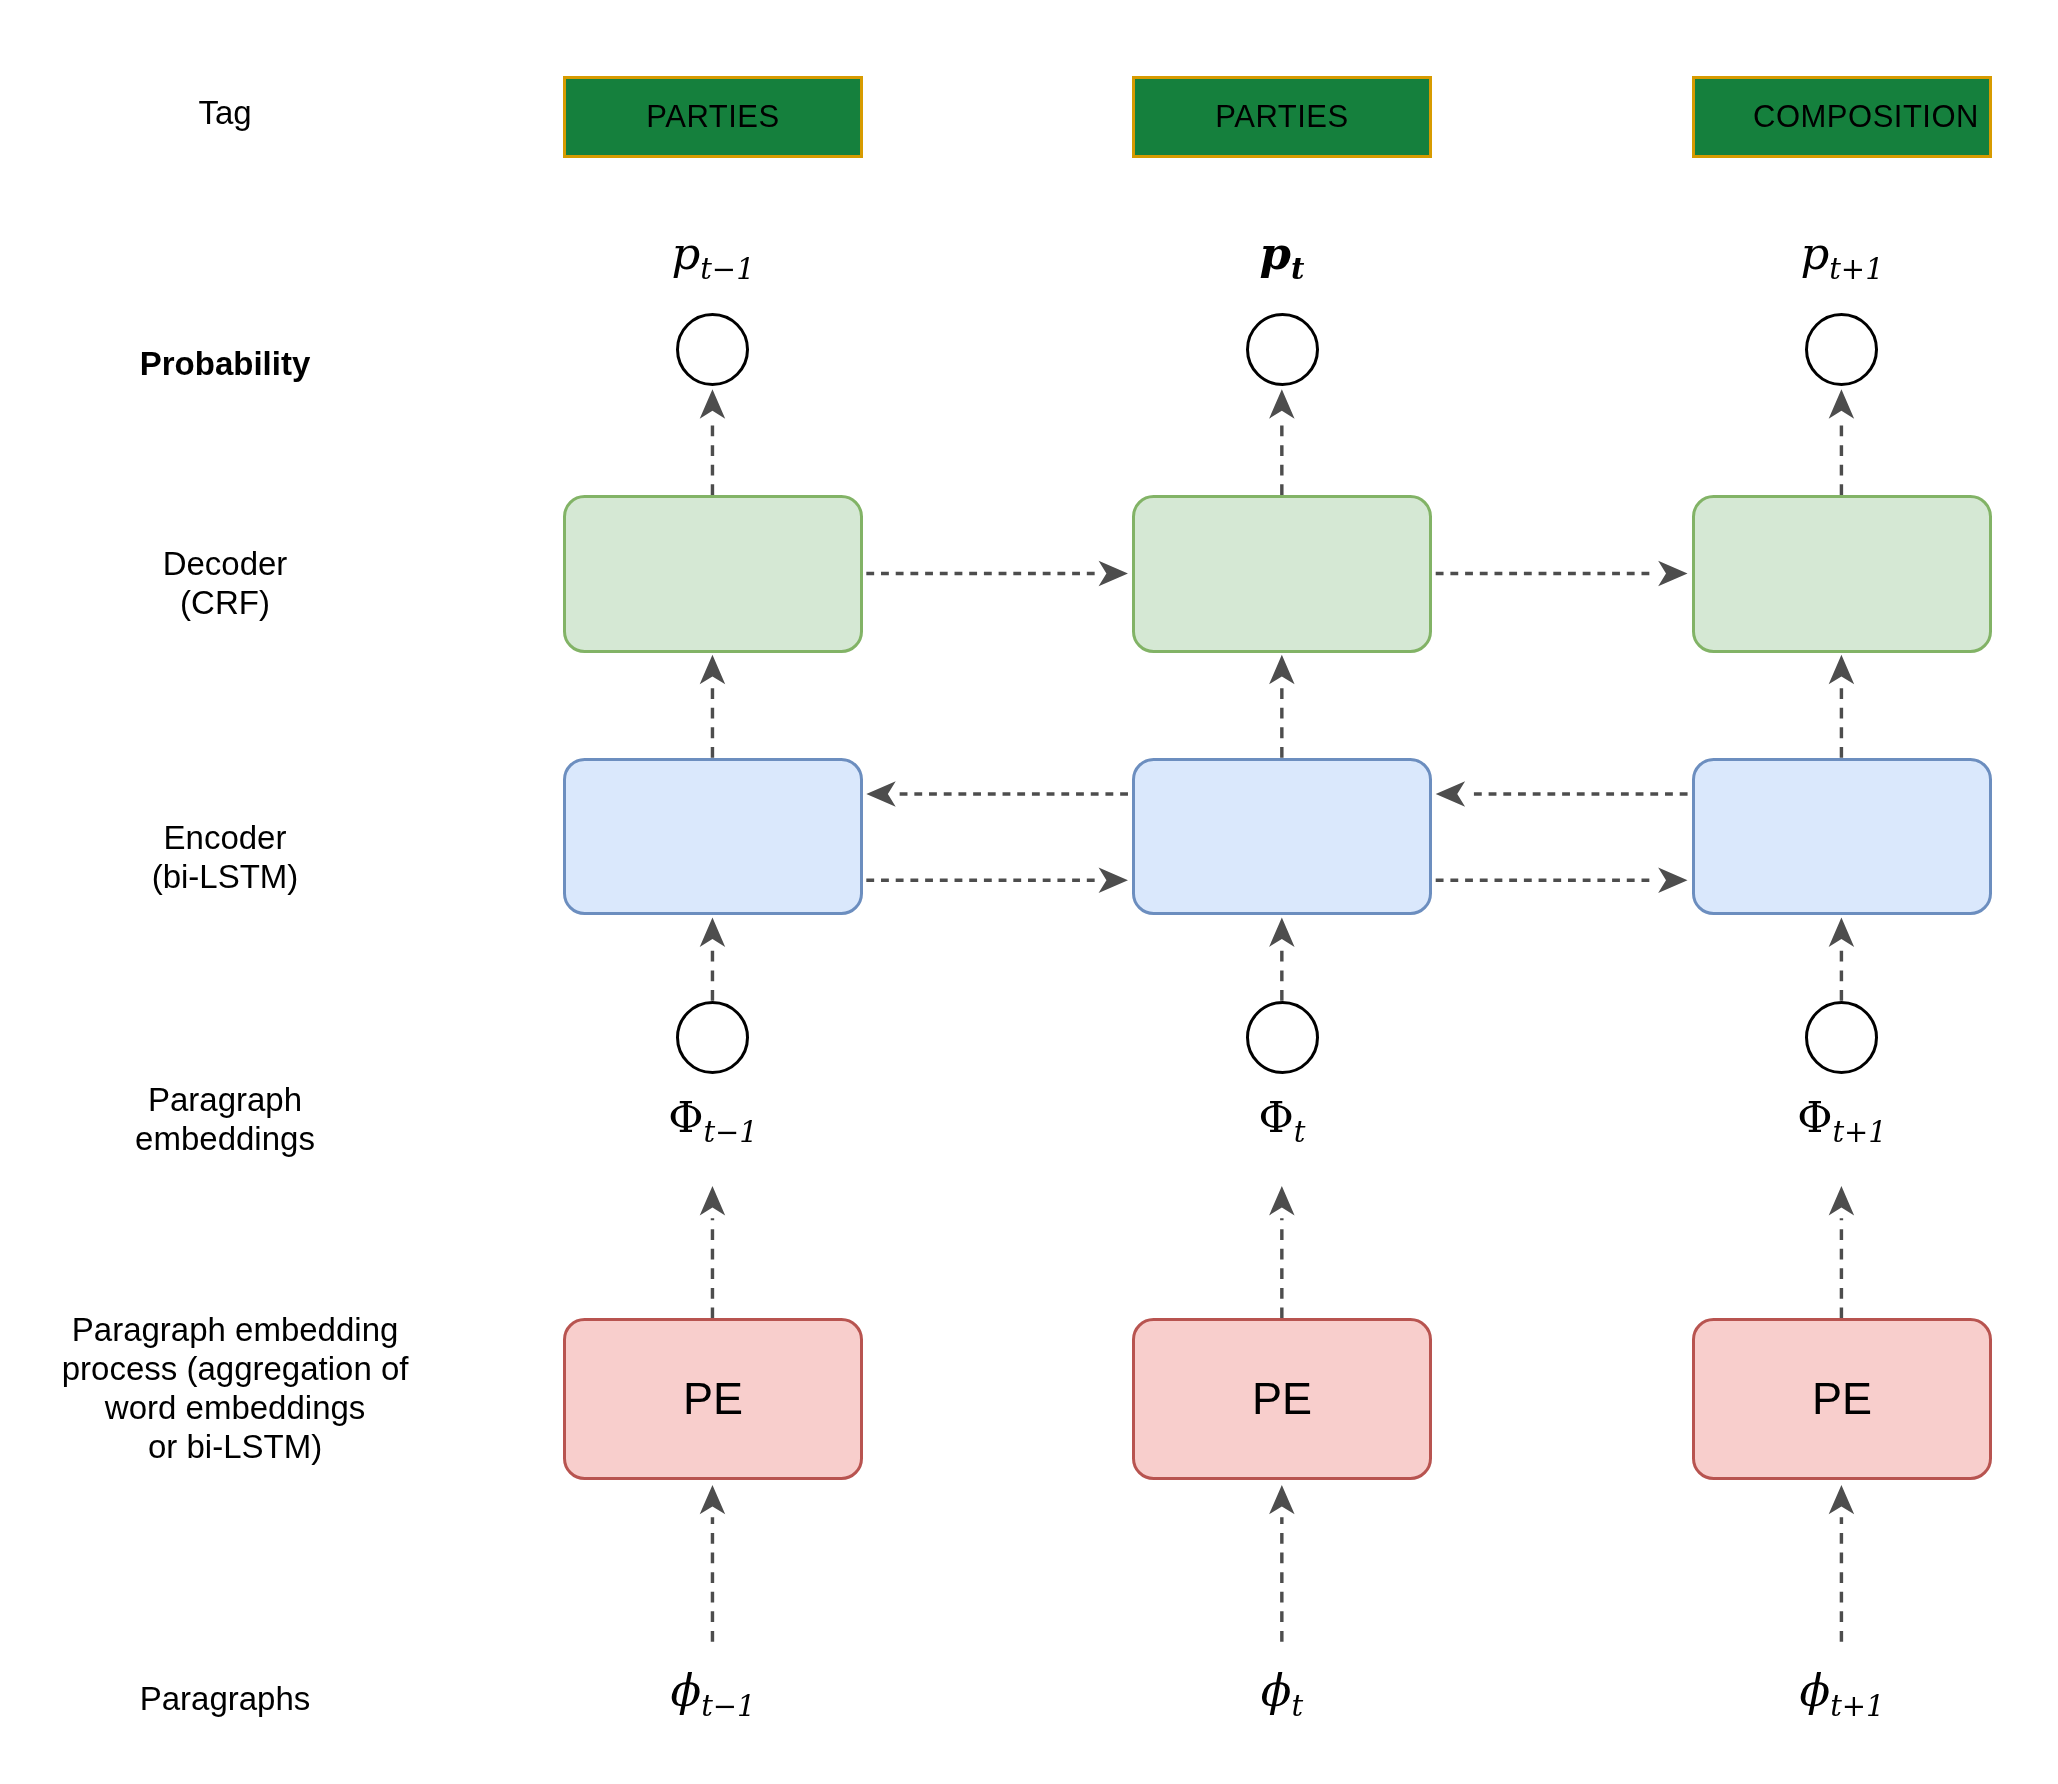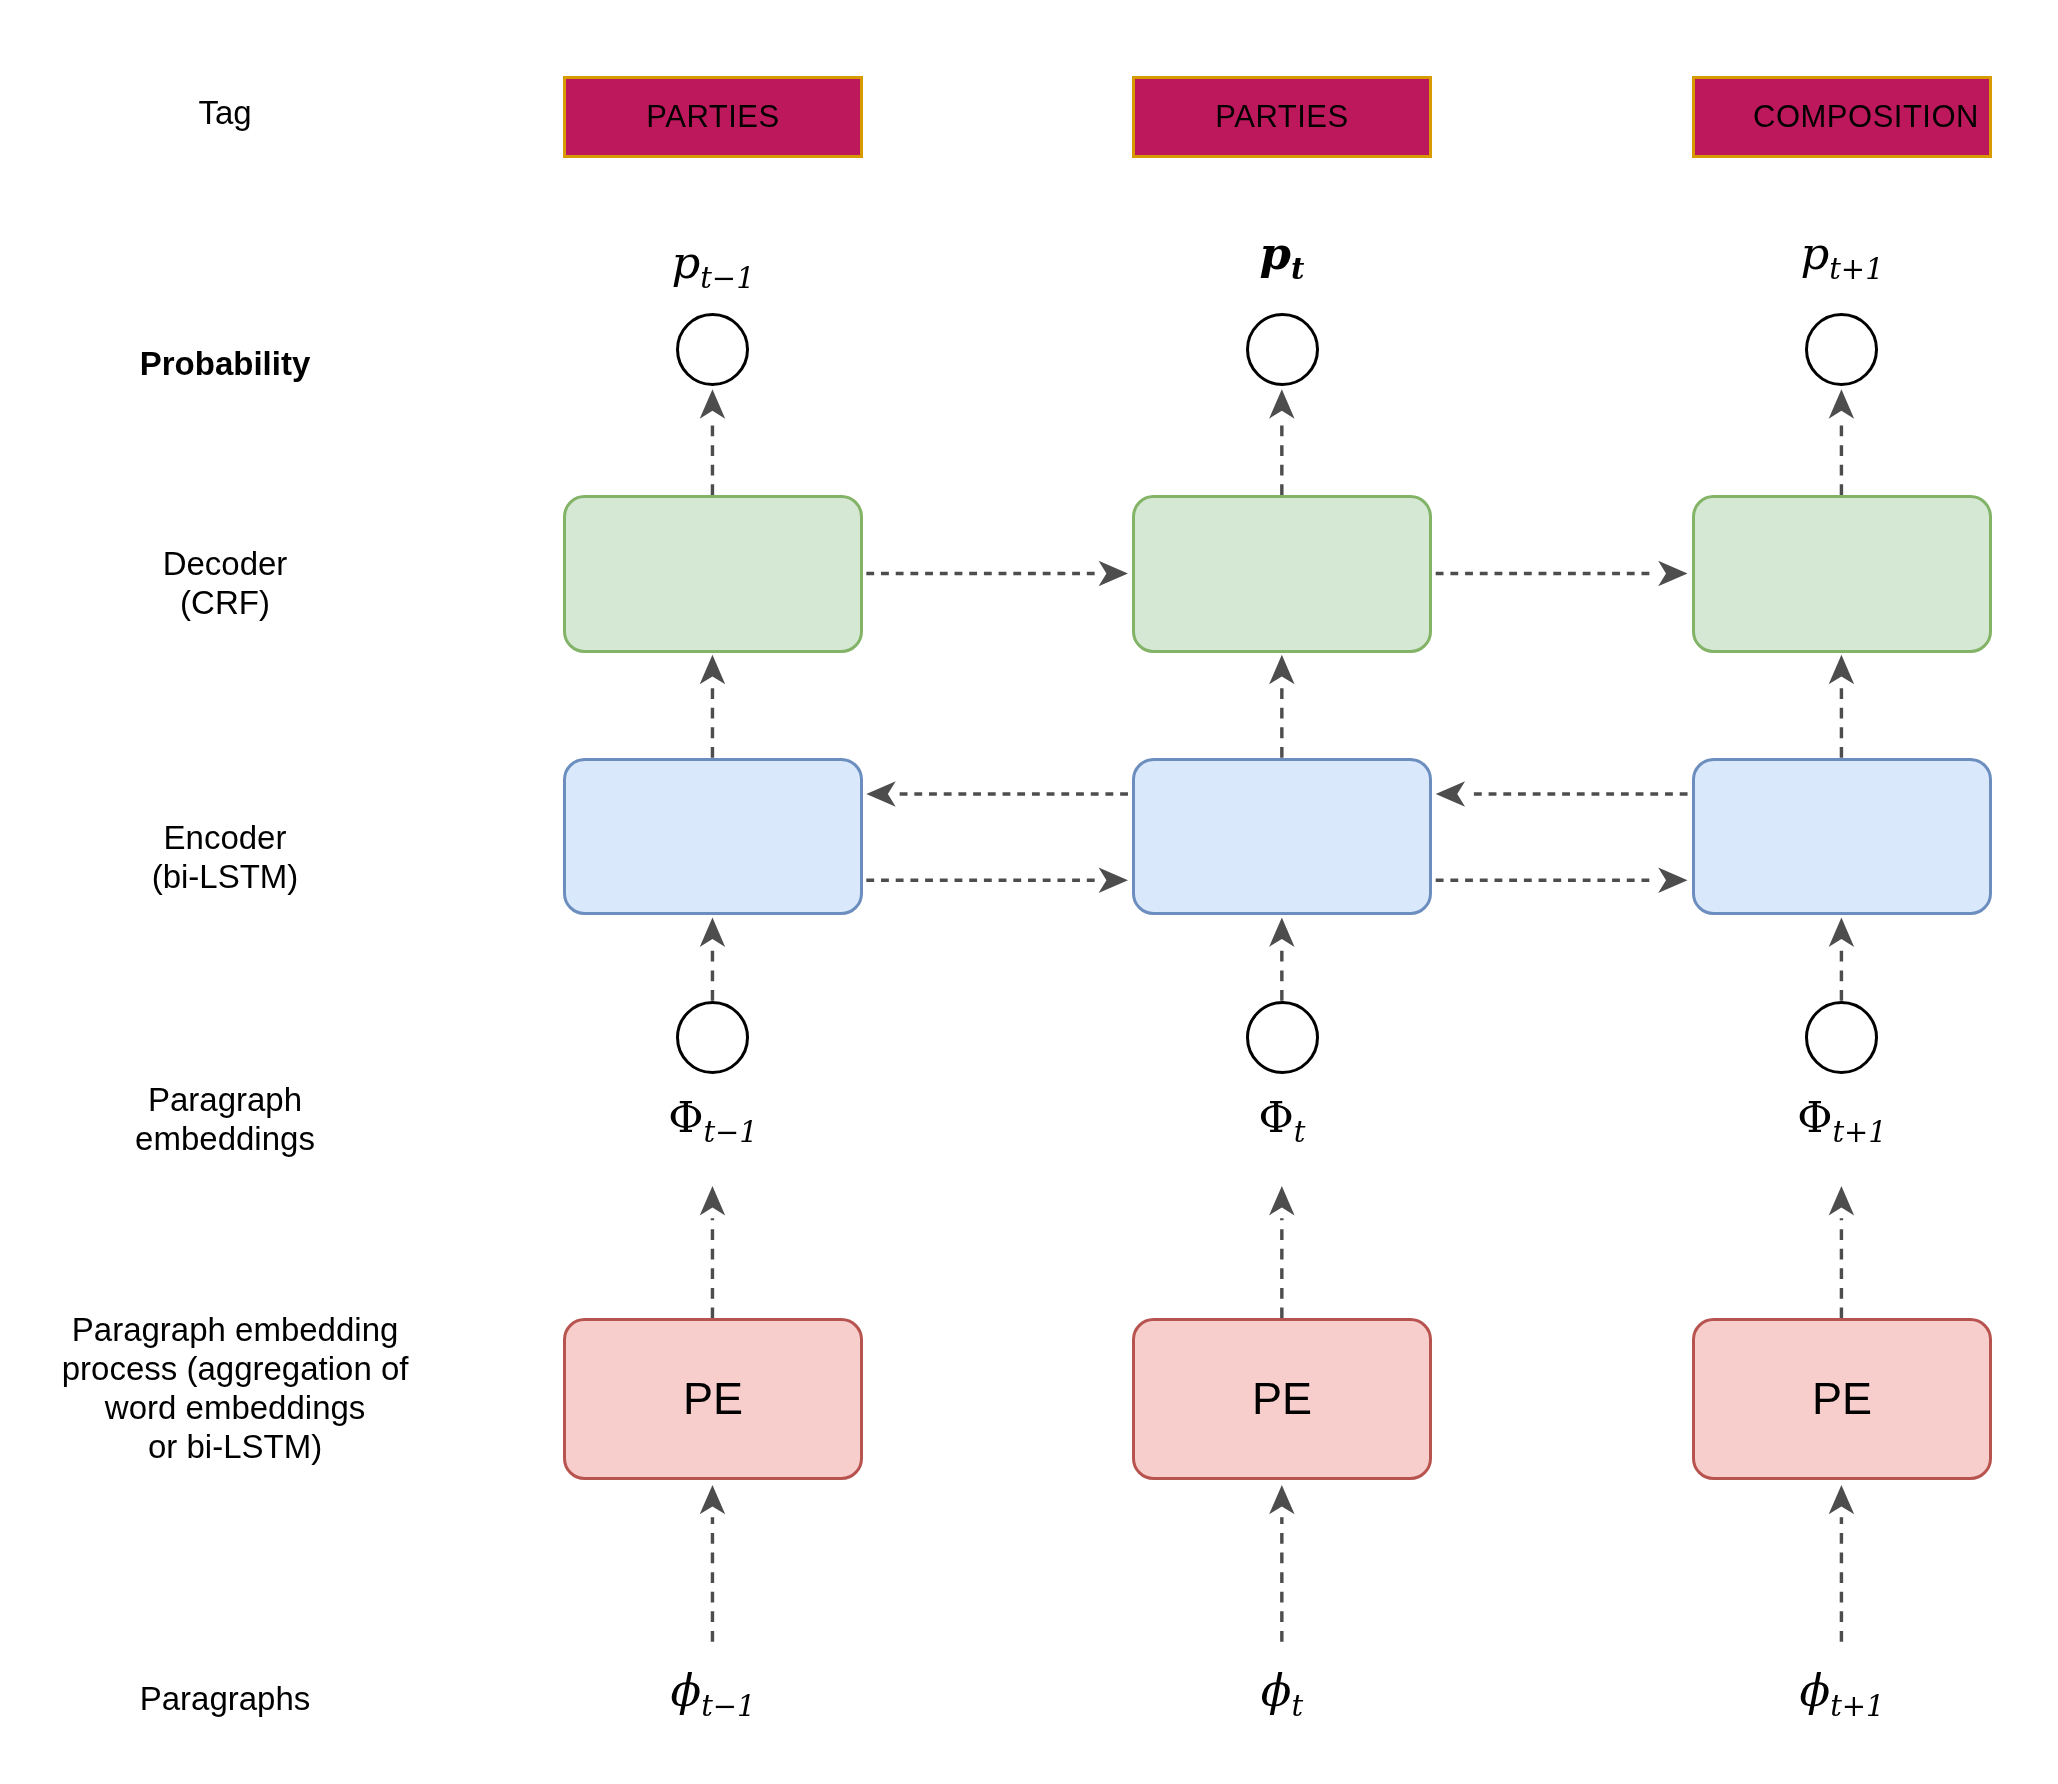--- a/index.html
+++ b/index.html
@@ -20,21 +20,21 @@
     text-align:center;
     font-size:33px;
     line-height:39px;
     color:#000;
   }
   
   .tagbox{
     position:absolute;
     width:300px;height:82px;
     box-sizing:border-box;
-    background:#be185d;
+    background:#15803d;
     border:3.9px solid #d79b00;
     display:flex;align-items:center;justify-content:center;
     font-size:31px;
     letter-spacing:0.5px;
   }
   .gbox,.bbox,.pebox{
     position:absolute;
     width:300px;
     box-sizing:border-box;
     border-radius:21.6px;
@@ -174,21 +174,21 @@
   <div class="rowlabel" style="top:1310px;left:19.6px;width:431px;">
     <div>Paragraph embedding</div>
     <div>process (aggregation of</div>
     <div>word embeddings</div>
     <div>or bi-LSTM)</div>
   </div>
 
   <div class="rowlabel" style="top:1679px;">Paragraphs</div>
 
   <div class="tagbox" style="left:563px;top:76px;">PARTIES</div>
-  <div class="mathlabel" style="left:563px;top:236px;">
+  <div class="mathlabel" style="left:563px;top:227px;">
     <span class="math-main">p</span><span class="math-sub">t−1</span>
   </div>
   <div class="circle" style="left:676px;top:313px;"></div>
   <div class="gbox" style="left:563px;top:495px;"></div>
   <div class="bbox" style="left:563px;top:758px;"></div>
   <div class="circle" style="left:676px;top:1001px;"></div>
   <div class="mathlabel" style="left:563px;top:1092px;">
     <span class="math-main upright">Φ</span><span class="math-sub">t−1</span>
   </div>
   <div class="pebox" style="left:563px;top:1318px;">PE</div>

